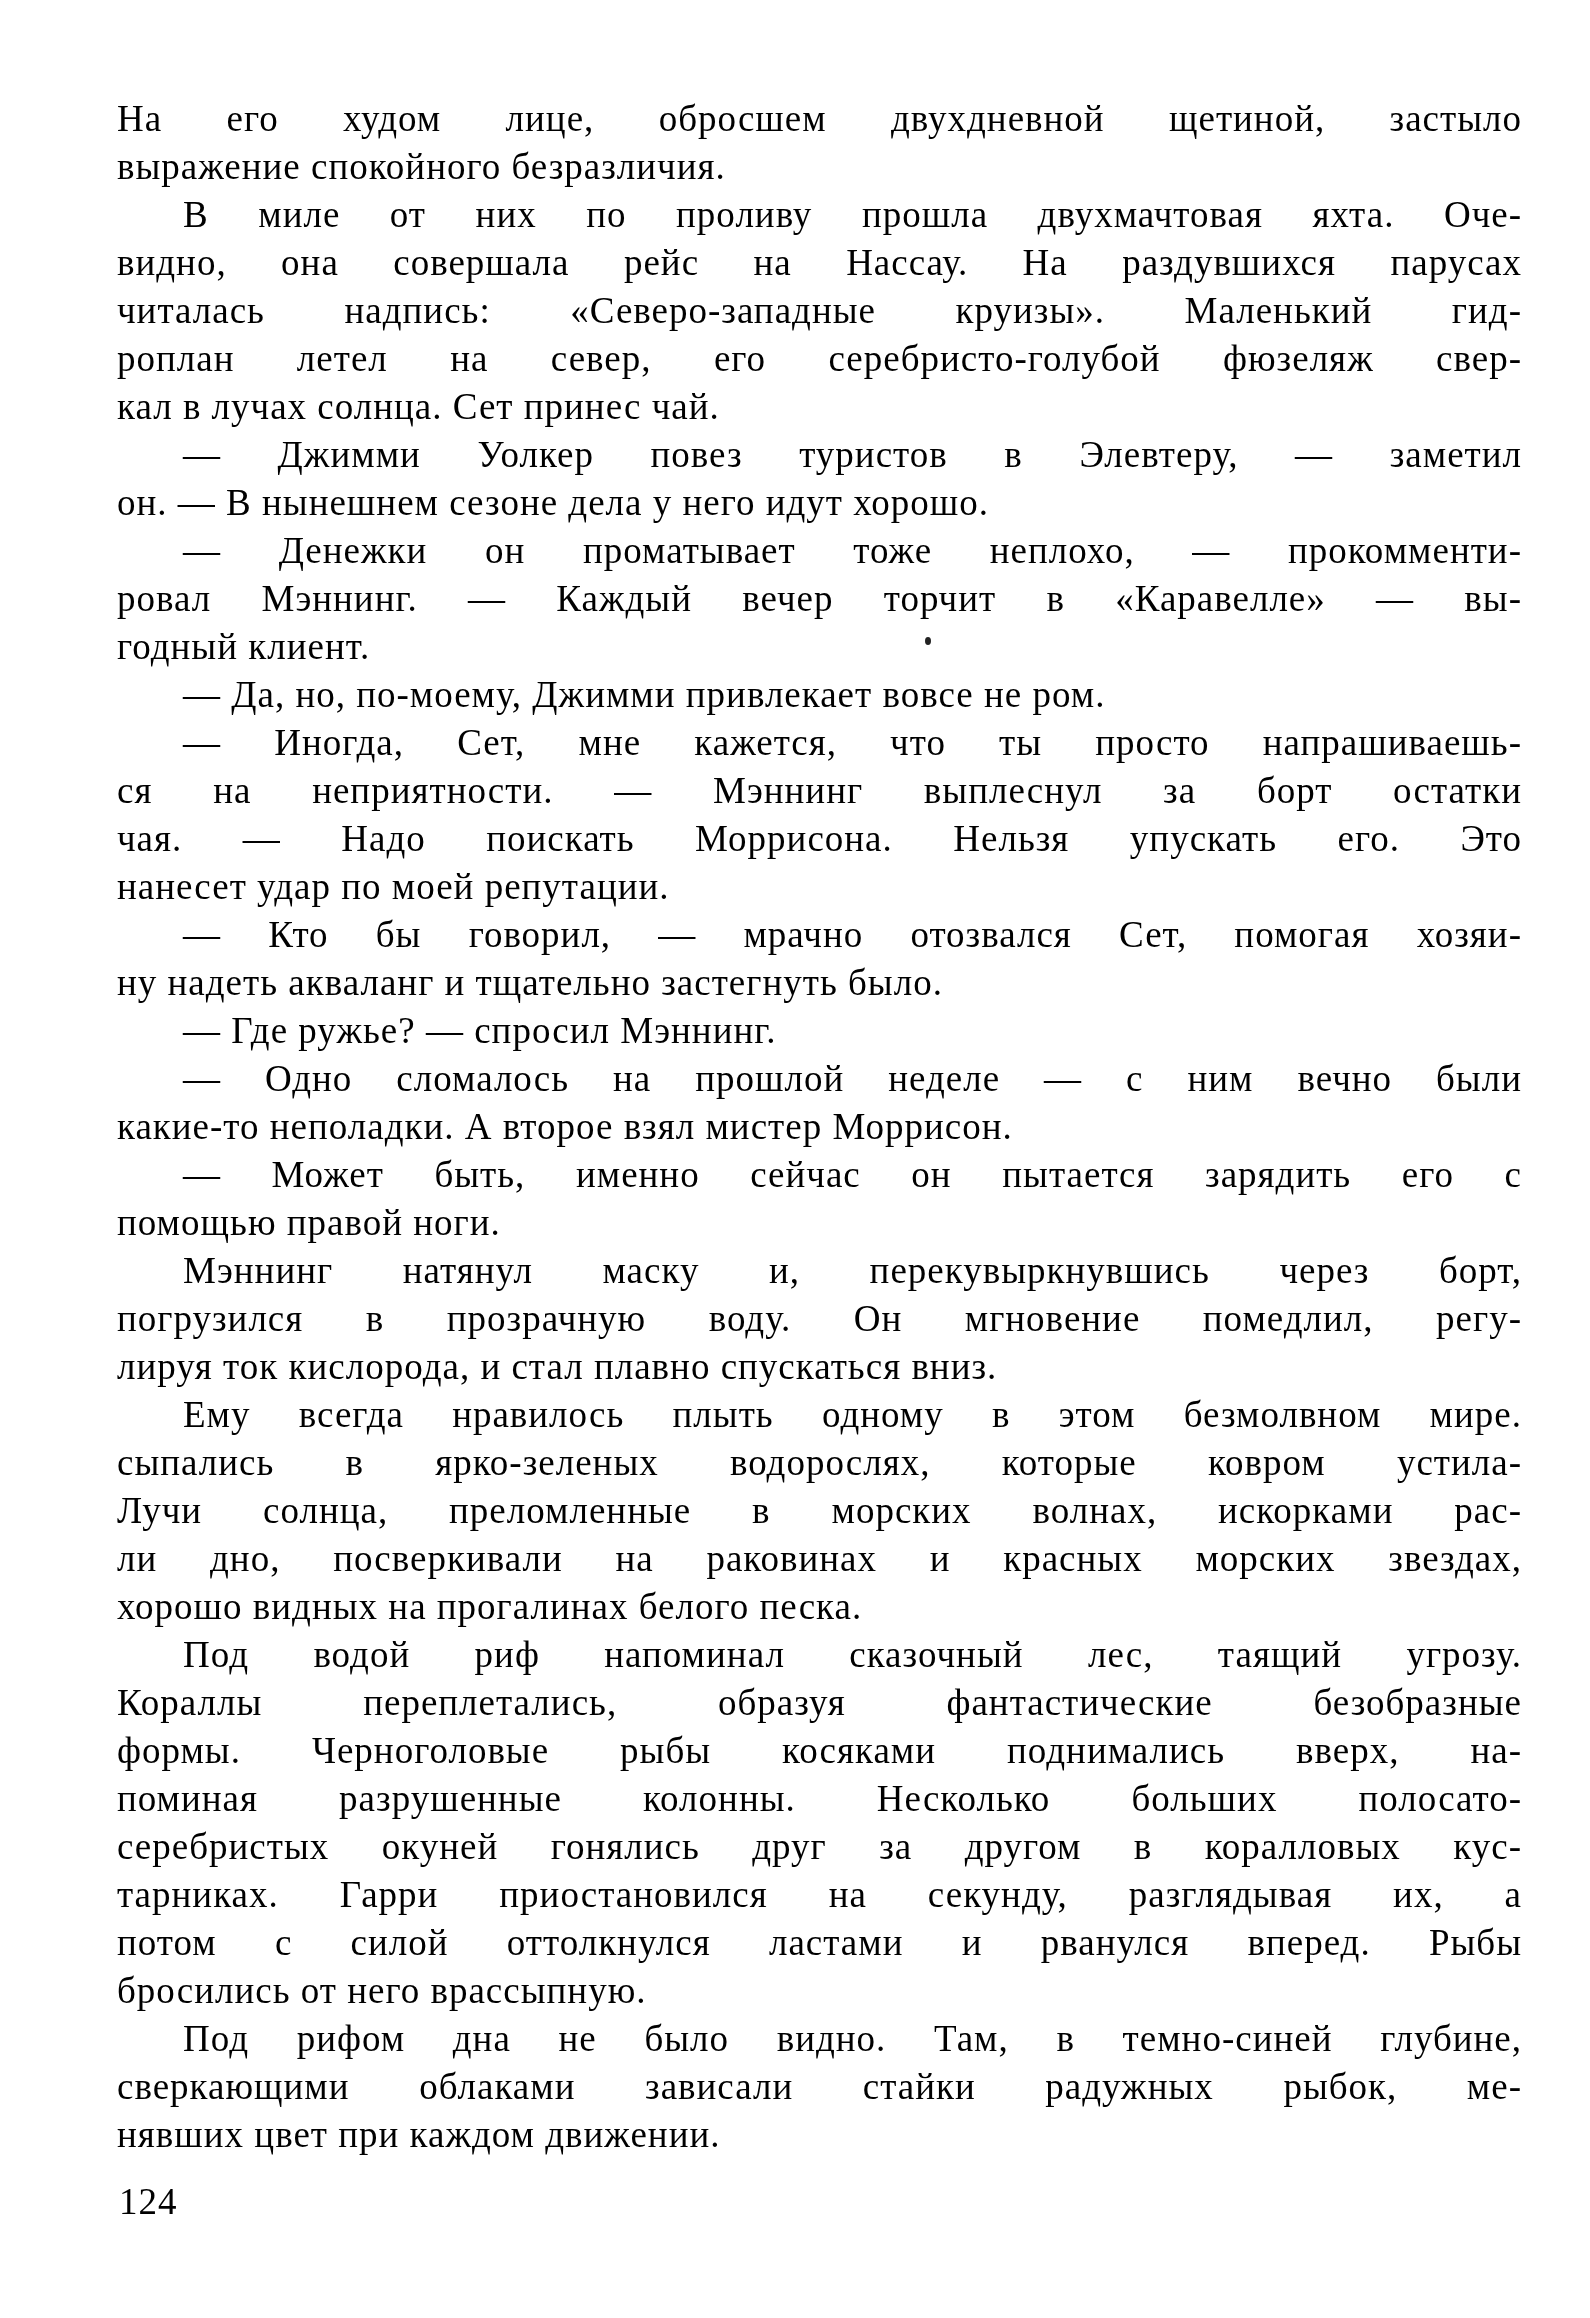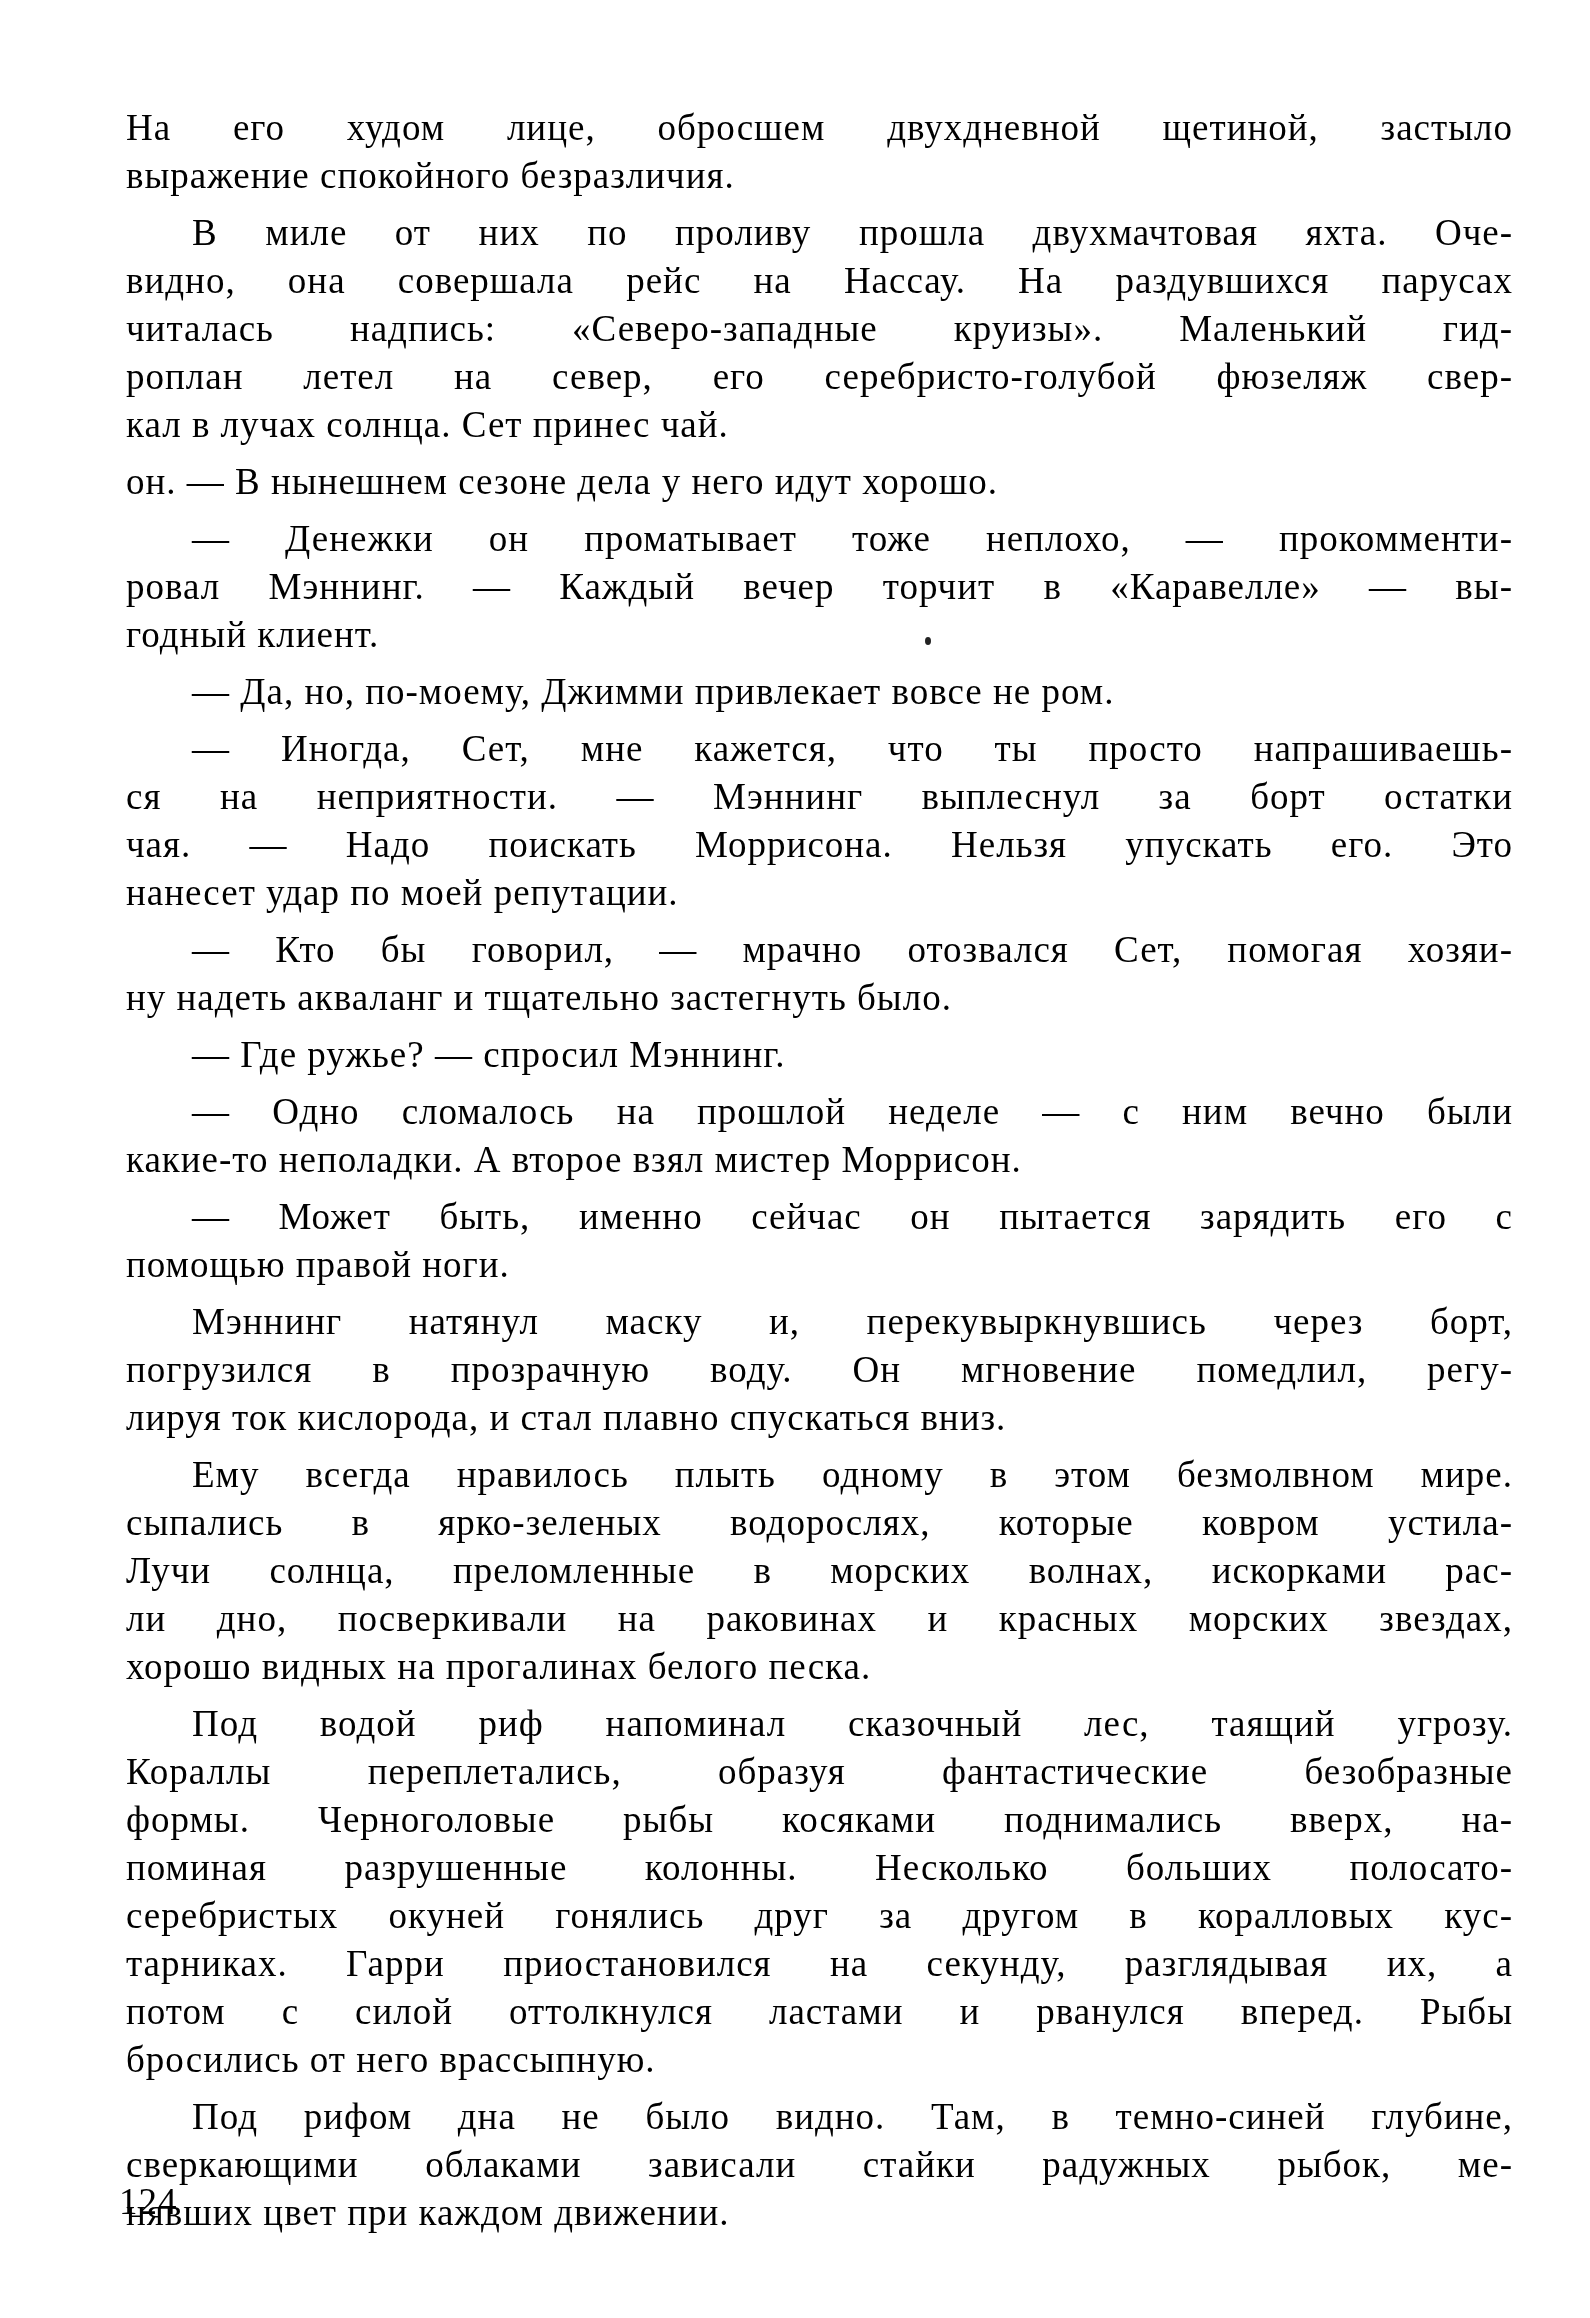--- a/index.html
+++ b/index.html
@@ -16,21 +16,21 @@
     position: absolute;
     left: 117px;
     top: 95px;
     width: 1405px;
     font-size: 37px;
     line-height: 48px;
     letter-spacing: 1px;
     font-weight: 400;
     font-stretch: semi-condensed;
   }
-  .para { margin: 9px; padding: 0; }
+  .para { margin: 0; padding: 0; }
   .line {
     text-align: justify;
     text-align-last: justify;
   }
   .line.last {
     text-align-last: left;
   }
   .para.indent .line.first {
     text-indent: 66px;
   }
@@ -64,20 +64,21 @@
 
   <div class="para indent">
     <div class="line first">В миле от них по проливу прошла двухмачтовая яхта. Оче-</div>
     <div class="line">видно, она совершала рейс на Нассау. На раздувшихся парусах</div>
     <div class="line">читалась надпись: «Северо-западные круизы». Маленький гид-</div>
     <div class="line">роплан летел на север, его серебристо-голубой фюзеляж свер-</div>
     <div class="line last">кал в лучах солнца. Сет принес чай.</div>
   </div>
 
   <div class="para indent">
+    <div class="line first">— Джимми Уолкер повез туристов в Элевтеру, — заметил</div>
     <div class="line last">он. — В нынешнем сезоне дела у него идут хорошо.</div>
   </div>
 
   <div class="para indent">
     <div class="line first">— Денежки он проматывает тоже неплохо, — прокомменти-</div>
     <div class="line">ровал Мэннинг. — Каждый вечер торчит в «Каравелле» — вы-</div>
     <div class="line last">годный клиент.</div>
   </div>
 
   <div class="para indent">

